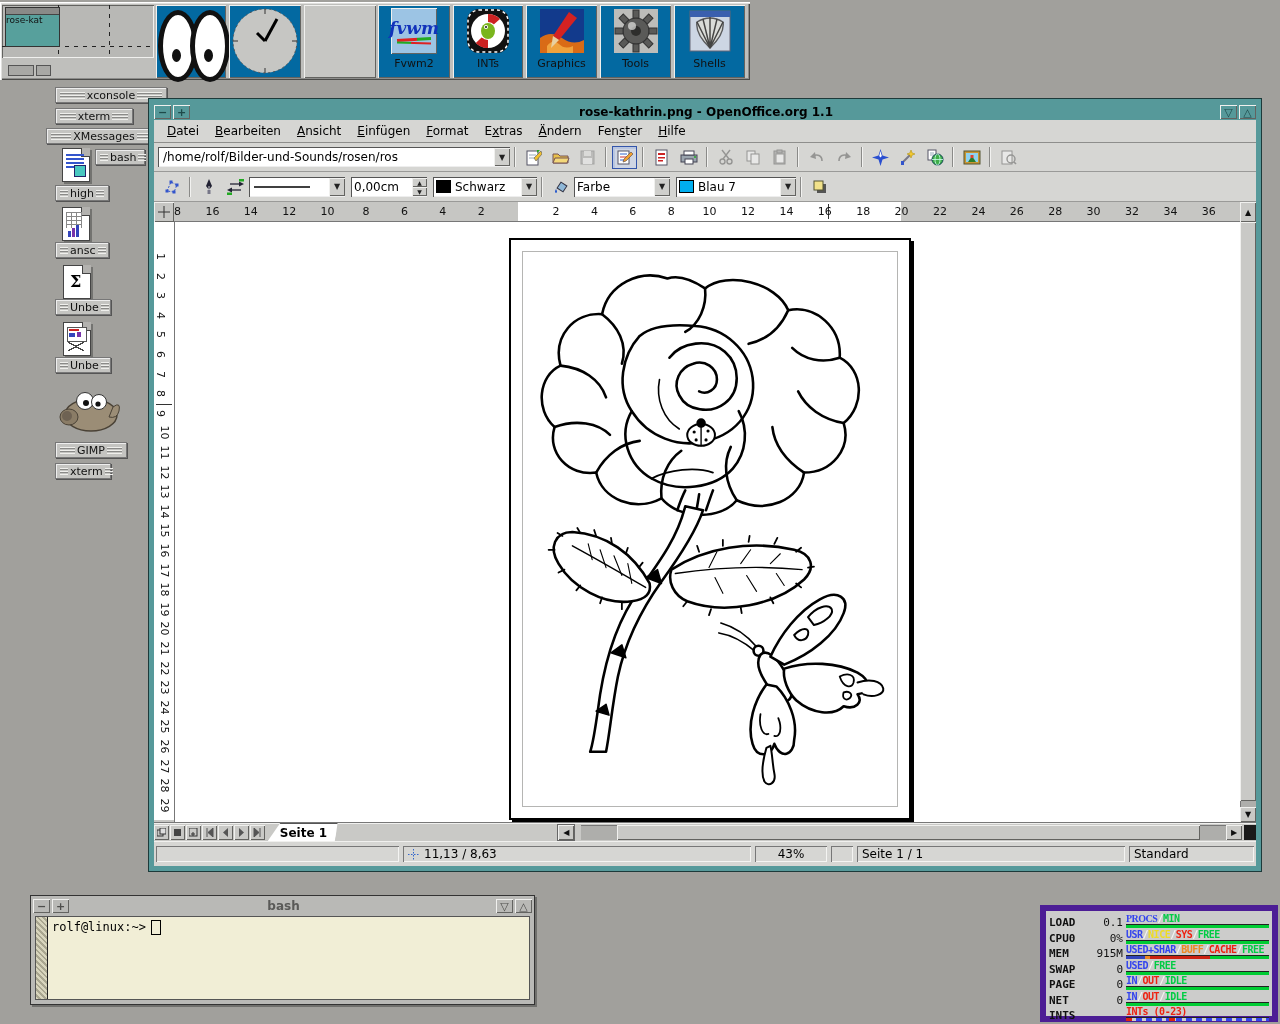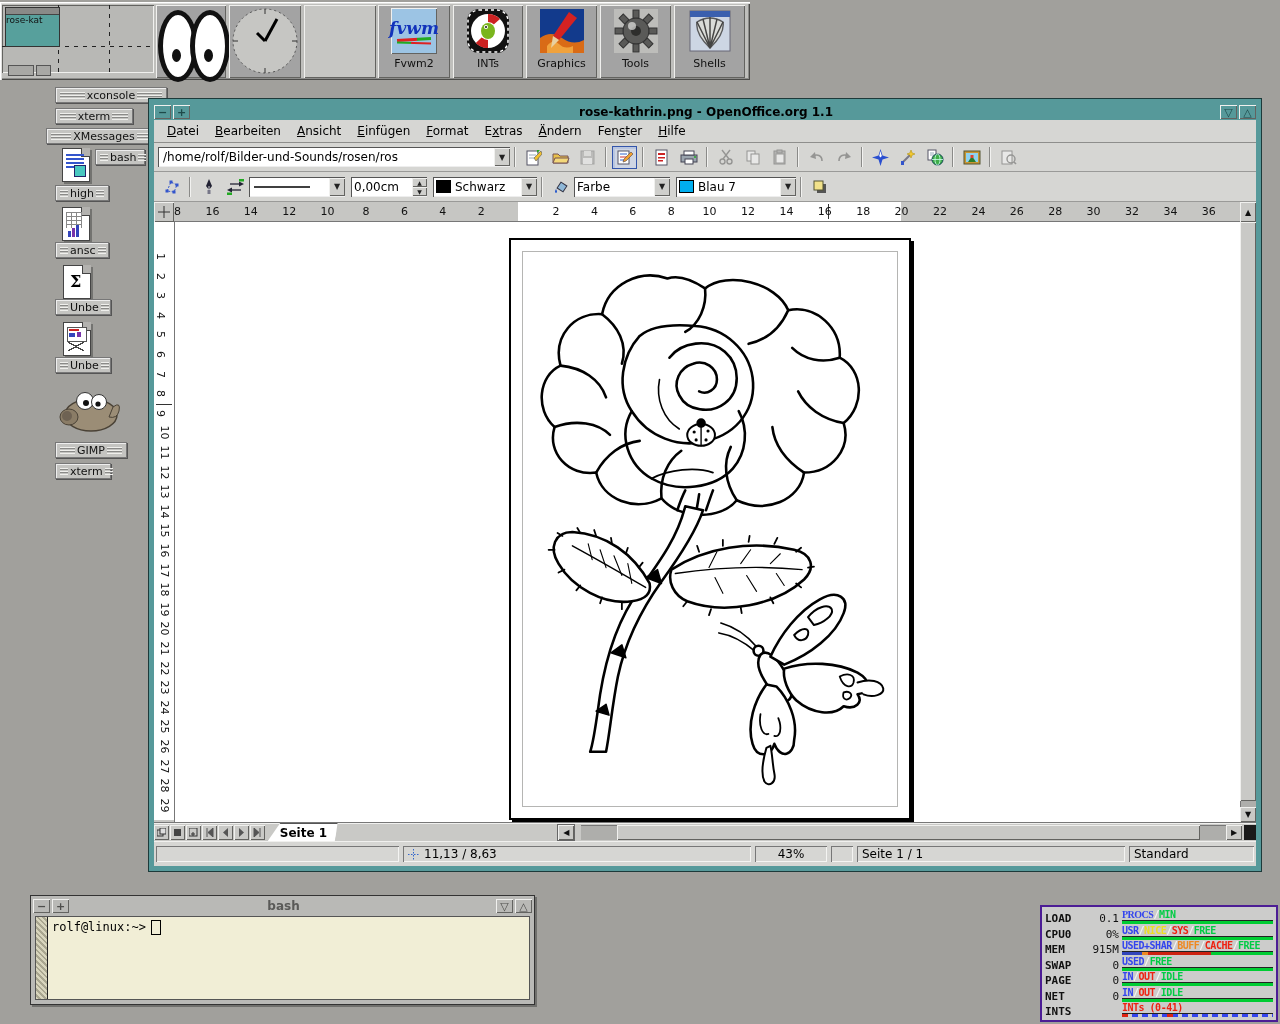--- a/index.html
+++ b/index.html
@@ -5,30 +5,30 @@
   html,body{margin:0;padding:0;}
   body{width:1280px;height:1024px;position:relative;overflow:hidden;
        font-family:"DejaVu Sans",sans-serif;background:#b3b2af;}
   .tex{position:absolute;inset:0;z-index:0;}
   
   .raised{box-shadow:inset 1px 1px 0 #f0f0ee, inset -1px -1px 0 #636360;}
   .raised2{box-shadow:inset 1px 1px 0 #ffffff, inset 2px 2px 0 #e0e0de, inset -1px -1px 0 #4a4a48, inset -2px -2px 0 #8c8c8a;}
   .sunken{box-shadow:inset 1px 1px 0 #636360, inset -1px -1px 0 #f0f0ee;}
   
   #panel{position:absolute;left:0;top:2px;width:750px;height:78px;background:#bfbfbc;z-index:3;}
-  #pager{position:absolute;left:2px;top:3px;width:152px;height:68px;background:#b8b8b5;}
+  #pager{position:absolute;left:2px;top:3px;width:152px;height:53px;background:#b8b8b5;}
   .pdash-v{position:absolute;top:0;bottom:0;width:1px;
      background:repeating-linear-gradient(180deg,#222 0 4px,transparent 4px 9px);}
   .pdash-h{position:absolute;left:0;right:0;height:1px;
      background:repeating-linear-gradient(90deg,#222 0 4px,transparent 4px 9px);}
   #pager-miniwin{position:absolute;left:3px;top:2px;width:53px;height:38px;background:#57a09c;
      border:1px solid #333;font:9px "DejaVu Sans",sans-serif;color:#111;}
   #pager-miniwin .mtb{height:6px;background:#8a8a88;border-bottom:1px solid #444;}
   .pager-tiny{position:absolute;background:#a8a8a5;border:1px solid #555;}
-  .panbtn{position:absolute;top:3px;height:73px;background:#a3a3a3;}
+  .panbtn{position:absolute;top:3px;height:73px;background:#0369a1;}
   .launch{display:flex;flex-direction:column;align-items:center;justify-content:flex-start;padding-top:3px;box-sizing:border-box;}
   .launch .lbl{font:11px "DejaVu Sans",sans-serif;color:#111;margin-top:3px;}
   .lico{width:46px;height:46px;position:relative;}
   
   .eye{position:absolute;top:5px;width:30px;height:62px;background:#fff;border:5px solid #111;border-radius:50%;}
   .pupil{position:absolute;left:9px;top:34px;width:9px;height:13px;background:#111;border-radius:50%;}
   
   
   .fvwmicon{background:#9cc4e4;display:flex;flex-direction:column;align-items:center;justify-content:center;}
   .fvwmtext{font:italic bold 17px "DejaVu Serif",serif;color:#1133bb;}
@@ -115,21 +115,21 @@
   #bash-tb{height:16px;background:#b9b9b6;display:flex;align-items:center;}
   .btb{width:17px;height:14px;margin-right:2px;display:flex;align-items:center;justify-content:center;
      font:bold 11px "DejaVu Sans",sans-serif;color:#4e4e4c;background:#b9b9b6;}
   #bash-title{flex:1;text-align:center;font:bold 12px "DejaVu Sans",sans-serif;color:#5a5a58;}
   #bash-body{position:absolute;left:4px;right:4px;top:20px;bottom:4px;background:#f1eed6;border:1px solid #555;display:flex;}
   #bash-sb{width:11px;background:repeating-linear-gradient(45deg,#d8d5bd 0 2px,#a9a690 2px 4px);border-right:1px solid #222;}
   #bash-text{font:12px "DejaVu Sans Mono",monospace;color:#000;padding:3px 4px;display:flex;align-items:flex-start;}
   #cursor{display:inline-block;width:8px;height:13px;border:1px solid #000;margin-left:5px;}
   
   #xos{position:absolute;left:1040px;top:905px;width:238px;height:117px;background:#cccccb;
-     border:2px solid #4c1d95;z-index:3;padding:2px 3px;box-sizing:border-box;}
+     border:6px solid #4c1d95;z-index:3;padding:2px 3px;box-sizing:border-box;}
   .xrow{height:15.5px;display:flex;align-items:flex-start;}
   .xlabel{width:40px;font:bold 11px "DejaVu Sans Mono",monospace;color:#111;padding-top:3px;}
   .xval{width:34px;font:11px "DejaVu Sans Mono",monospace;color:#111;text-align:right;padding-top:3px;padding-right:3px;}
   .xmeter{flex:1;display:flex;flex-direction:column;}
   .xcap{font:bold 10px "DejaVu Sans Mono",monospace;white-space:nowrap;letter-spacing:-0.5px;}
   .xbar{height:3px;border-top:1px solid #222;display:flex;width:100%;}
   .xbar div{height:3px;}
   .xbar.ints{background:repeating-linear-gradient(90deg,#3344ee 0 6px,#cccccb 6px 10px);position:relative;}
   .xbar.ints i{position:absolute;top:0;height:3px;width:6px;background:#dd2211;}
   svg{display:block;}
@@ -898,20 +898,20 @@
         <div class="xcap"><span style="color: rgb(51, 68, 238);">IN</span><span style="color: rgb(246, 246, 244);">/</span><span style="color: rgb(238, 34, 17);">OUT</span><span style="color: rgb(246, 246, 244);">/</span><span style="color: rgb(0, 204, 68);">IDLE</span></div>
         <div class="xbar">
           <div style="background: rgb(0, 204, 51); width: 100%;"></div>
         </div>
       </div>
     </div>
     <div class="xrow">
       <span class="xlabel">INTS</span>
       <span class="xval"></span>
       <div class="xmeter">
-        <div class="xcap"><span style="color: rgb(238, 34, 17);">INTs (0-41)</span></div>
+        <div class="xcap"><span style="color: rgb(238, 34, 17);">INTs (0-23)</span></div>
         <div class="xbar ints">
           <i style="left: 0px;"></i>
           <i style="left: 30%;"></i>
         </div>
       </div>
     </div>
   </div>
 
 </body></html>

